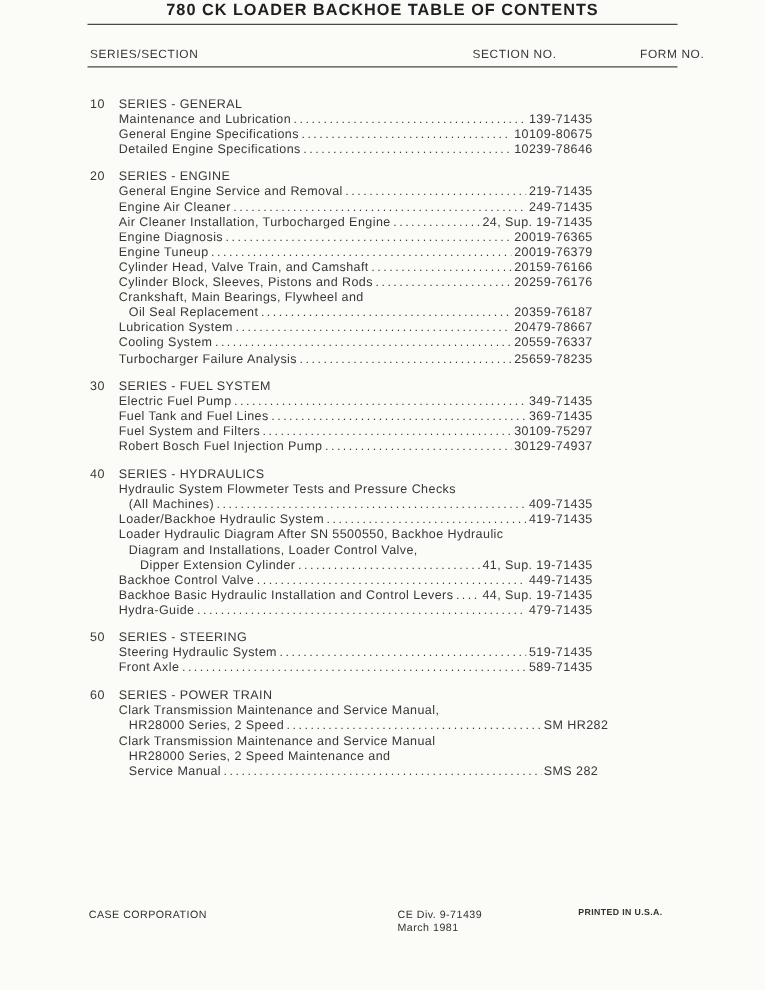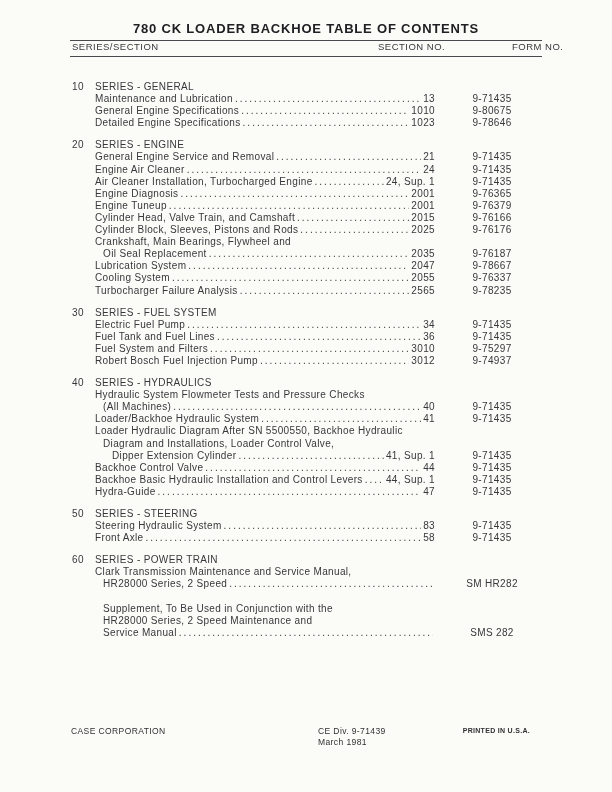--- a/index.html
+++ b/index.html
@@ -6,31 +6,30 @@
   html { background:#ffffff; }
   body {
     width:612px; height:792px;
     background:#fbfbf7;
     font-family:"Liberation Sans", sans-serif;
     color:#333338;
     position:relative;
     overflow:hidden;
   }
   .title {
-    padding-top:21px;
     text-align:center;
     font-size:13px;
     font-weight:bold;
     letter-spacing:.8px;
     color:#202024;
   }
   .rule { height:1px; background:#4a4a4e; width:472px; margin-left:70px; }
   .title-rule { margin-top:4px; }
   .col-headers {
-    position:relative; height:12px; margin-top:0;
+    position:relative; height:12px; margin-top:18px;
     font-size:9.5px; letter-spacing:.5px; color:#38383c;
   }
   .col-headers span { position:absolute; top:0; }
   .ch-series { left:72px; }
   .ch-section { left:378px; }
   .ch-form   { left:512px;text-align:right; }
   .header-rule { margin-top:3px; }
 
   .toc {
     margin:24px 0 0 72px;
@@ -43,21 +42,21 @@
   .line { display:flex; height:12.1px; line-height:12.1px; white-space:nowrap; }
   .snum { flex:none; width:23px; }
   .htext { flex:none; }
   .body { flex:none; display:flex; width:340px; min-width:0; }
   .ind1 { padding-left:8px; }
   .ind2 { padding-left:17px; }
   .lbl { flex:none; }
   .dots { flex:1; min-width:4px; overflow:hidden; margin:0 2px; letter-spacing:2px; color:#3c3c40; }
   .dots::after { content:"................................................................................................................."; }
   .secno { flex:none; text-align:right; }
-  .form { flex:none; width:114px; text-align:center; }
+  .form { flex:none; width:114px; text-align:left; }
 
   .footer {
     position:absolute; left:0; top:724px; width:564px; height:30px;
     font-size:8.5px; letter-spacing:.4px; color:#303034;
   }
   .f-company { position:absolute; left:71px; top:2px; }
   .f-center  { position:absolute; left:318px; top:2px; line-height:10.5px; }
   .f-printed { position:absolute; right:34px; top:3px; font-size:7px; font-weight:bold; letter-spacing:.3px; }
 </style>
 </head>
@@ -345,21 +344,21 @@
     <div class="toc-section">
       <div class="line">
         <span class="snum">50</span>
         <span class="htext">SERIES - STEERING</span>
       </div>
       <div class="line">
         <span class="snum"></span>
         <span class="body ind0">
           <span class="lbl">Steering Hydraulic System</span>
           <span class="dots"></span>
-          <span class="secno">83</span>
+          <span class="secno">51</span>
         </span>
         <span class="form">9-71435</span>
       </div>
       <div class="line">
         <span class="snum"></span>
         <span class="body ind0">
           <span class="lbl">Front Axle</span>
           <span class="dots"></span>
           <span class="secno">58</span>
         </span>
@@ -381,26 +380,22 @@
       <div class="line">
         <span class="snum"></span>
         <span class="body ind1">
           <span class="lbl">HR28000 Series, 2 Speed</span>
           <span class="dots"></span>
         </span>
         <span class="form">SM HR282</span>
       </div>
       <div class="line">
         <span class="snum"></span>
-        <span class="form"></span>
-      </div>
-      <div class="line">
-        <span class="snum"></span>
-        <span class="body ind1">
-          <span class="lbl">Supplement, To Be Used in Conjunction with the</span>
+        <span class="body ind0">
+          <span class="lbl">Clark Transmission Maintenance and Service Manual</span>
         </span>
         <span class="form"></span>
       </div>
       <div class="line">
         <span class="snum"></span>
         <span class="body ind1">
           <span class="lbl">HR28000 Series, 2 Speed Maintenance and</span>
         </span>
         <span class="form"></span>
       </div>

